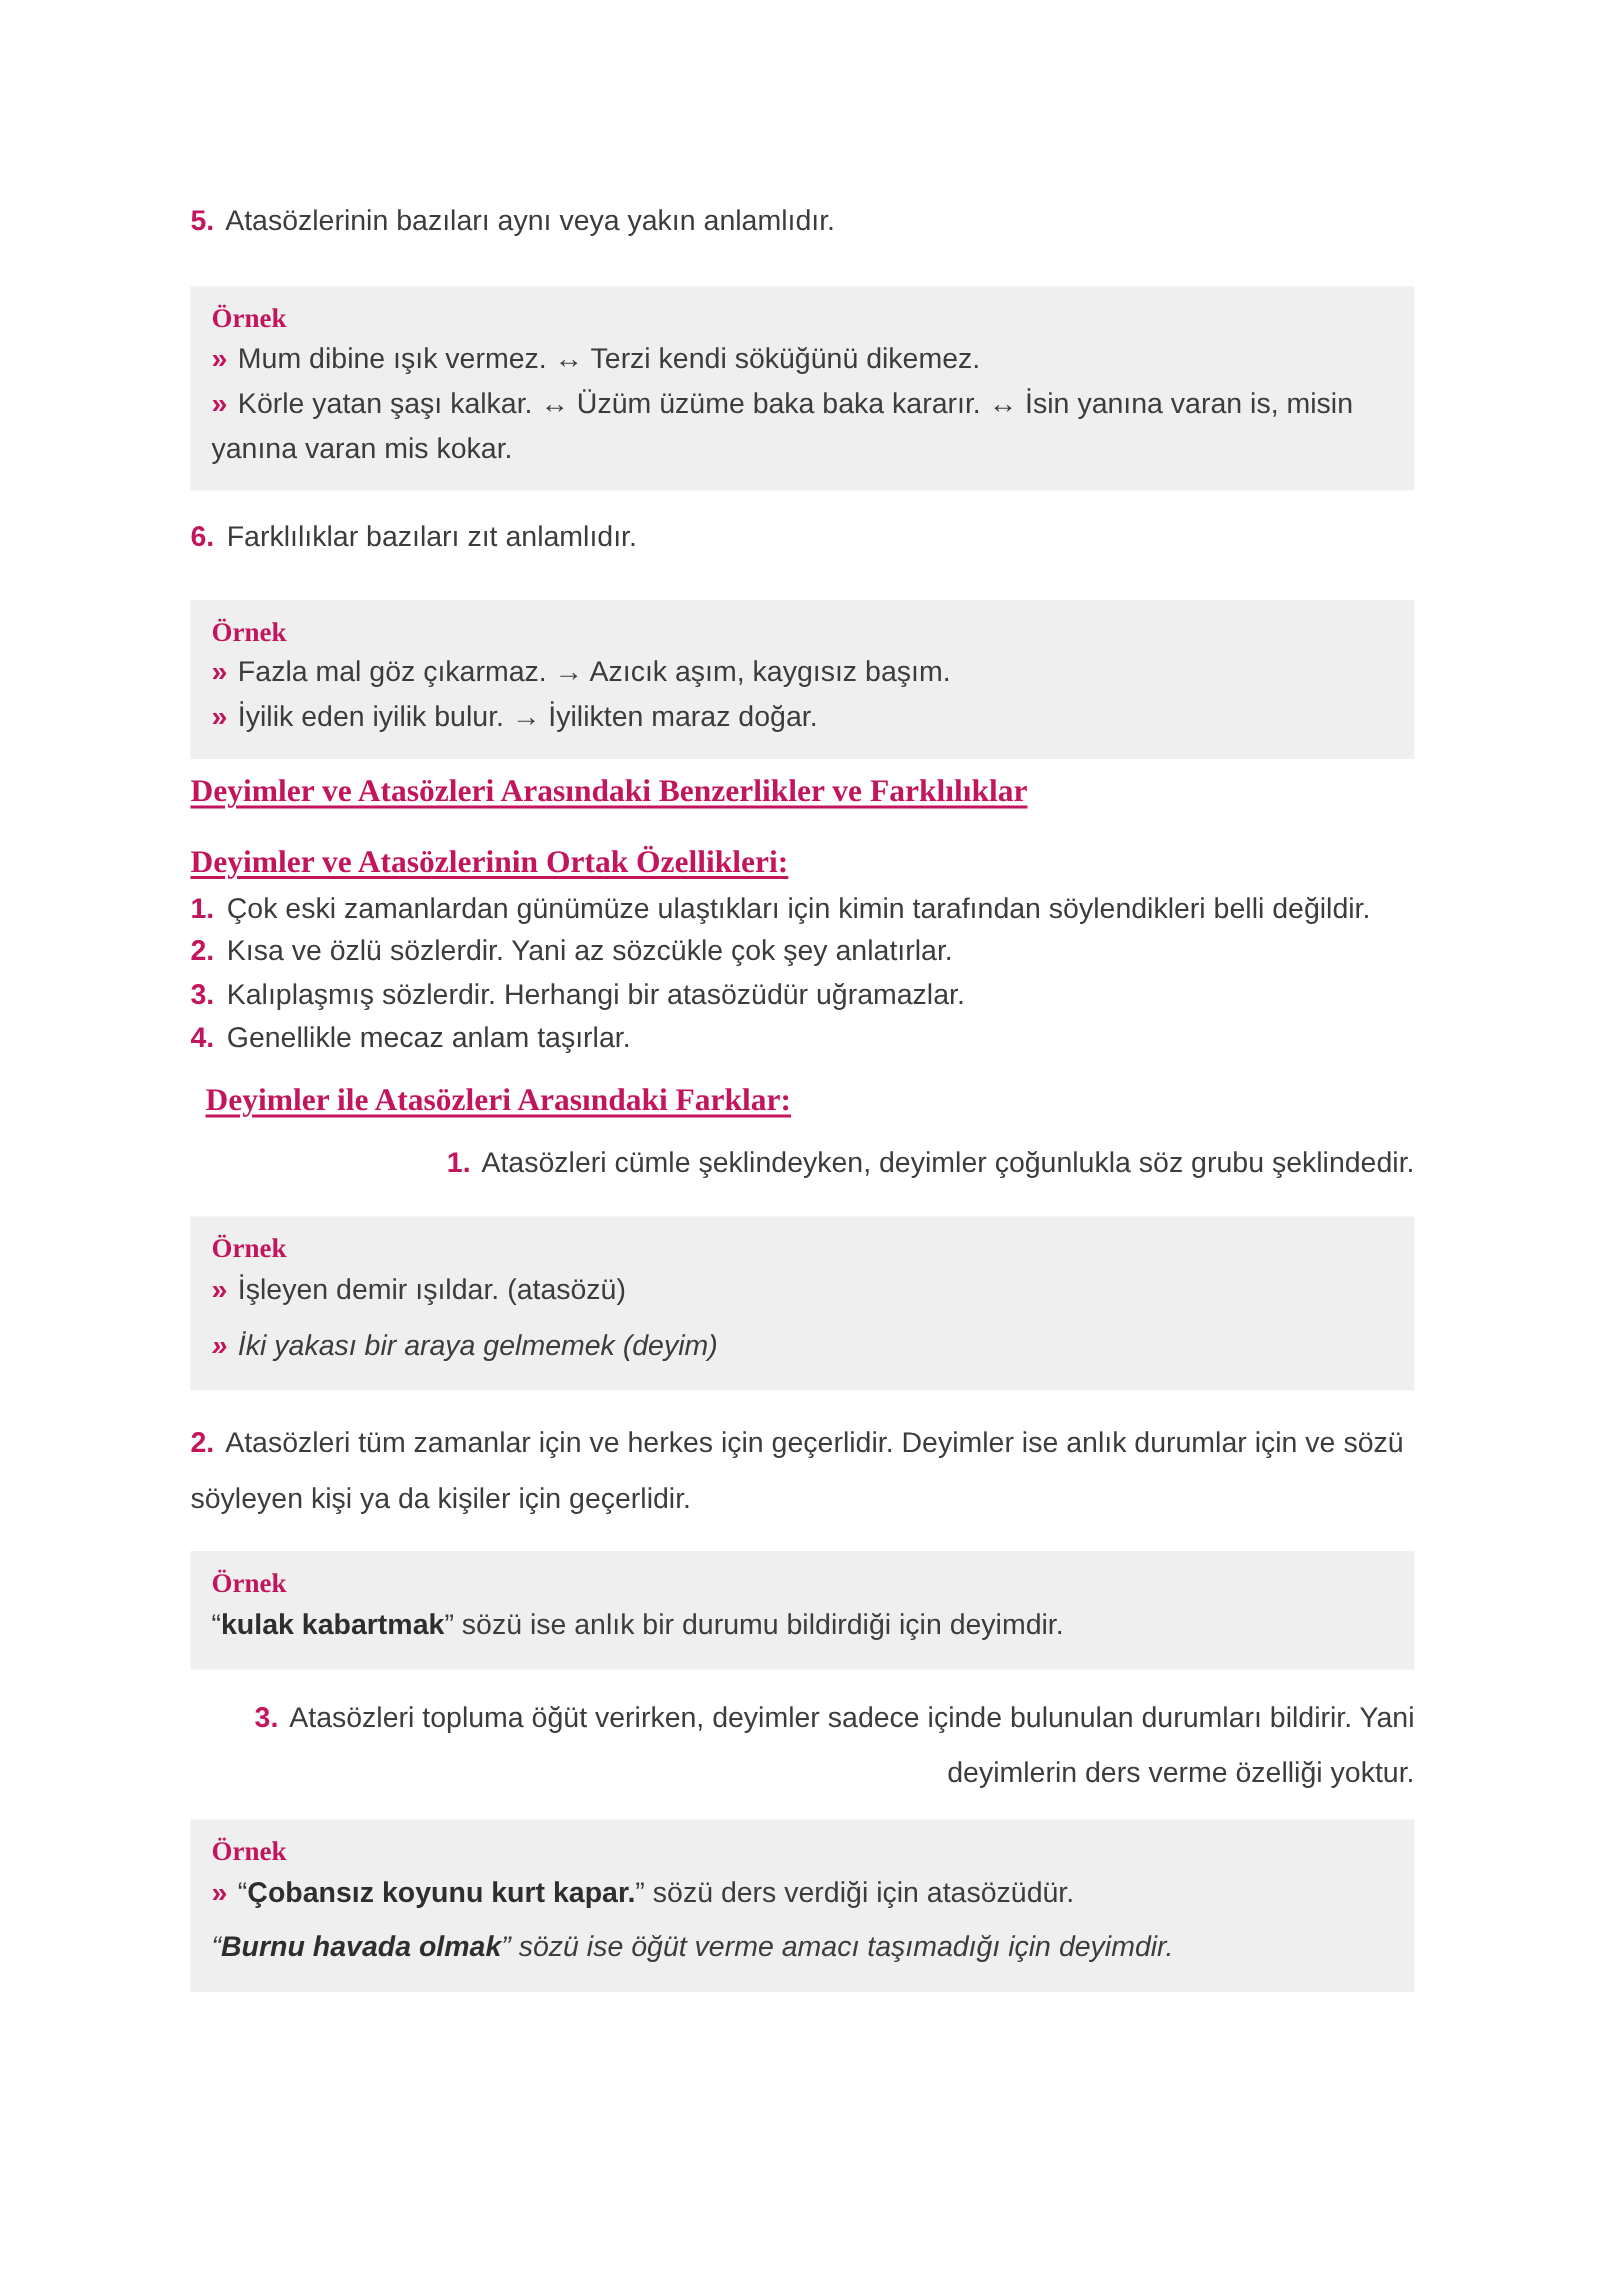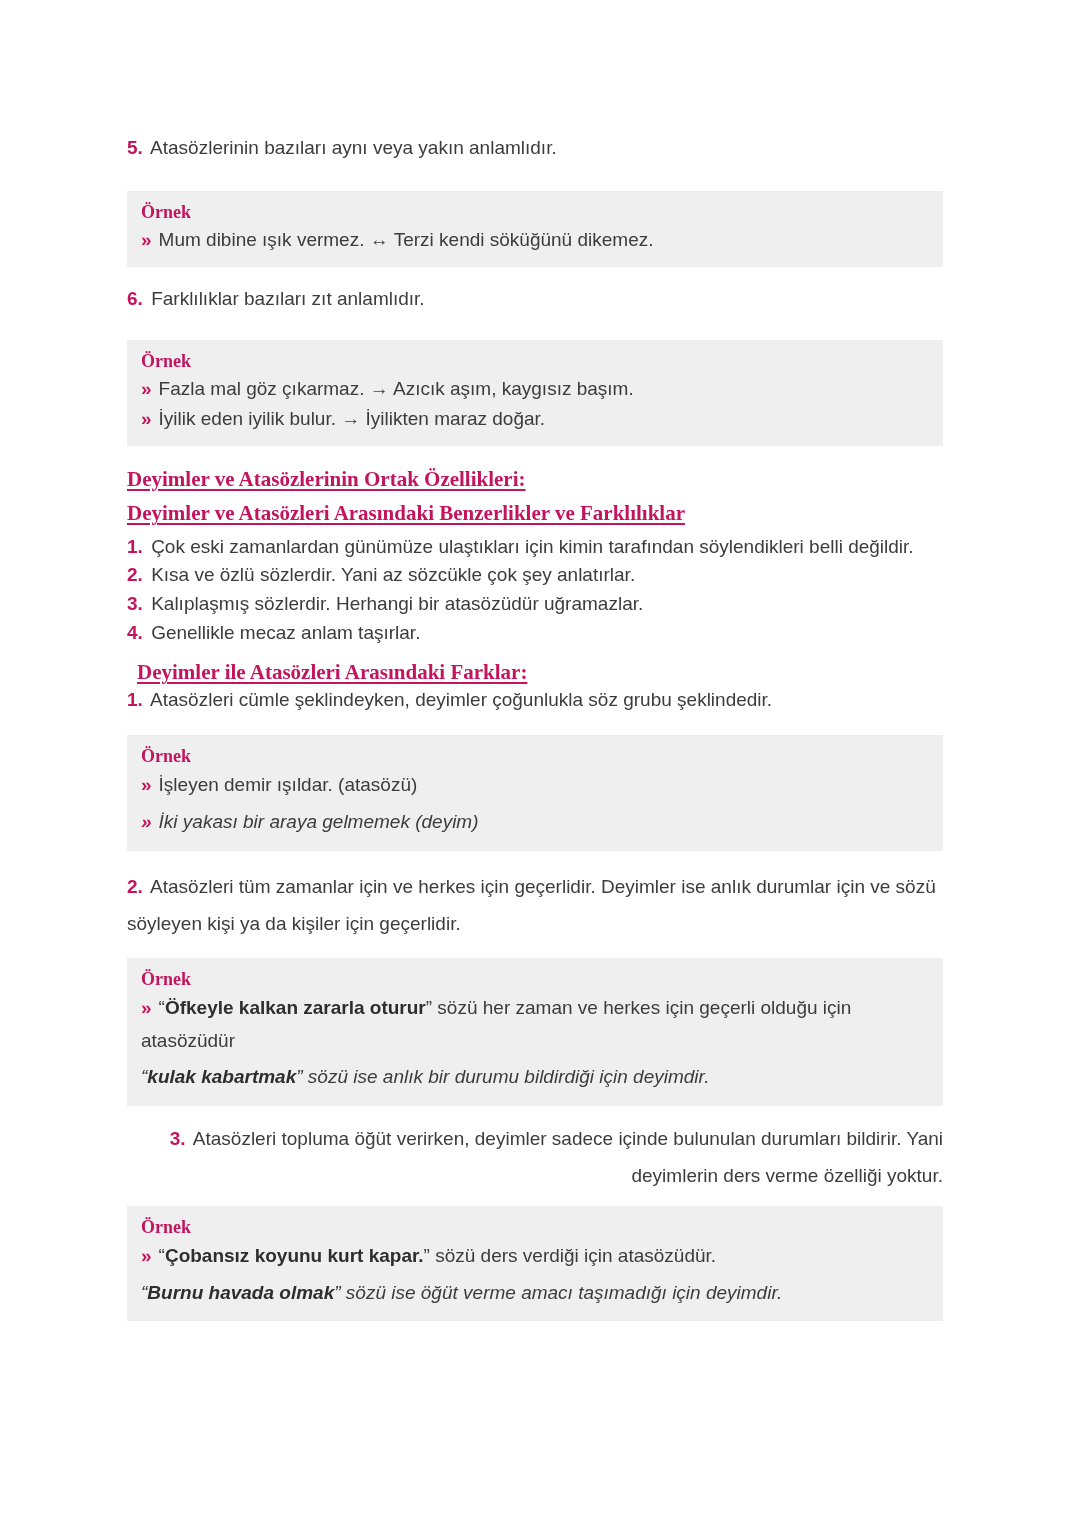--- a/index.html
+++ b/index.html
@@ -54,46 +54,46 @@
 </style>
 </head>
 <body>
 
 <div class="page" style="--accent: #c3155e; --ink: #3c3c3c; --box-bg: #efefef; --page-bg: #ffffff;">
   <main class="doc">
       <p class="para" style="margin-top: 0px;"><span class="num">5.</span> <span>Atasözlerinin bazıları aynı veya yakın anlamlıdır.</span></p>
       <section class="example" style="margin-top: 28px;">
         <div class="example-label">Örnek</div>
         <p class="ex-line"><span class="bullet">»</span><span>Mum dibine ışık vermez.  ↔ Terzi kendi söküğünü dikemez.</span></p>
+        <p class="ex-line"><span class="bullet">»</span><span>Körle yatan şaşı kalkar. ↔ Üzüm üzüme baka baka kararır. ↔ İsin yanına varan is, misin yanına varan mis kokar.</span></p>
       </section>
       <p class="para" style="margin-top: 18px;"><span class="num">6.</span> <span>Farklılıklar bazıları zıt anlamlıdır.</span></p>
       <section class="example" style="margin-top: 27px;">
         <div class="example-label">Örnek</div>
         <p class="ex-line"><span class="bullet">»</span><span>Fazla mal göz çıkarmaz.  → Azıcık aşım, kaygısız başım.</span></p>
         <p class="ex-line"><span class="bullet">»</span><span>İyilik eden iyilik bulur. → İyilikten maraz doğar.</span></p>
       </section>
+      <h2 class="heading" style="margin-top: 8px;">Deyimler ve Atasözleri Arasındaki Benzerlikler ve Farklılıklar</h2>
       <h2 class="heading" style="margin-top: 20px;">Deyimler ve Atasözlerinin Ortak Özellikleri:</h2>
-      <h2 class="heading" style="margin-top: 8px;">Deyimler ve Atasözleri Arasındaki Benzerlikler ve Farklılıklar</h2>
       <div class="list" style="margin-top: 6px;">
         <p class="para"><span class="num">1.</span> <span>Çok eski zamanlardan günümüze ulaştıkları için kimin tarafından söylendikleri belli değildir.</span></p>
         <p class="para"><span class="num">2.</span> <span>Kısa ve özlü sözlerdir. Yani az sözcükle çok şey anlatırlar.</span></p>
         <p class="para"><span class="num">3.</span> <span>Kalıplaşmış sözlerdir. Herhangi bir atasözüdür uğramazlar.</span></p>
         <p class="para"><span class="num">4.</span> <span>Genellikle mecaz anlam taşırlar.</span></p>
       </div>
       <h2 class="heading indent" style="margin-top: 12px;">Deyimler ile Atasözleri Arasındaki Farklar:</h2>
-      <p class="para" style=""><span class="num">1.</span> <span>Atasözleri cümle şeklindeyken, deyimler çoğunlukla söz grubu şeklindedir.</span></p>
+      <p class="para" style="margin-top: 16px; text-align: right;"><span class="num">1.</span> <span>Atasözleri cümle şeklindeyken, deyimler çoğunlukla söz grubu şeklindedir.</span></p>
       <section class="example spaced" style="margin-top: 21px;">
         <div class="example-label">Örnek</div>
         <p class="ex-line"><span class="bullet">»</span><span>İşleyen demir ışıldar. (atasözü)</span></p>
         <p class="ex-line"><span class="bullet">»</span><span>İki yakası bir araya gelmemek (deyim)</span></p>
       </section>
       <p class="para wide" style="margin-top: 17px;"><span class="num">2.</span> <span>Atasözleri tüm zamanlar için ve herkes için geçerlidir. Deyimler ise anlık durumlar için ve sözü söyleyen kişi ya da kişiler için geçerlidir.</span></p>
       <section class="example spaced" style="margin-top: 16px;">
         <div class="example-label">Örnek</div>
-        <p class="ex-line"><span class="bullet">»</span><span>“</span><span class="bseg">Öfkeyle kalkan zararla oturur</span><span>” sözü her zaman ve herkes için geçerli olduğu için atasözüdür</span></p>
         <p class="ex-line"><span>“</span><span class="bseg">kulak kabartmak</span><span>” sözü ise anlık bir durumu bildirdiği için deyimdir.</span></p>
       </section>
       <p class="para wide" style="margin-top: 14px; text-align: right;"><span class="num">3.</span> <span>Atasözleri topluma öğüt verirken, deyimler sadece içinde bulunulan durumları bildirir. Yani deyimlerin ders verme özelliği yoktur.</span></p>
       <section class="example spaced" style="margin-top: 12px;">
         <div class="example-label">Örnek</div>
         <p class="ex-line"><span class="bullet">»</span><span>“</span><span class="bseg">Çobansız koyunu kurt kapar.</span><span>” sözü ders verdiği için atasözüdür.</span></p>
         <p class="ex-line"><span>“</span><span class="bseg">Burnu havada olmak</span><span>” sözü ise öğüt verme amacı taşımadığı için deyimdir.</span></p>
       </section>
     </main>
 </div>

